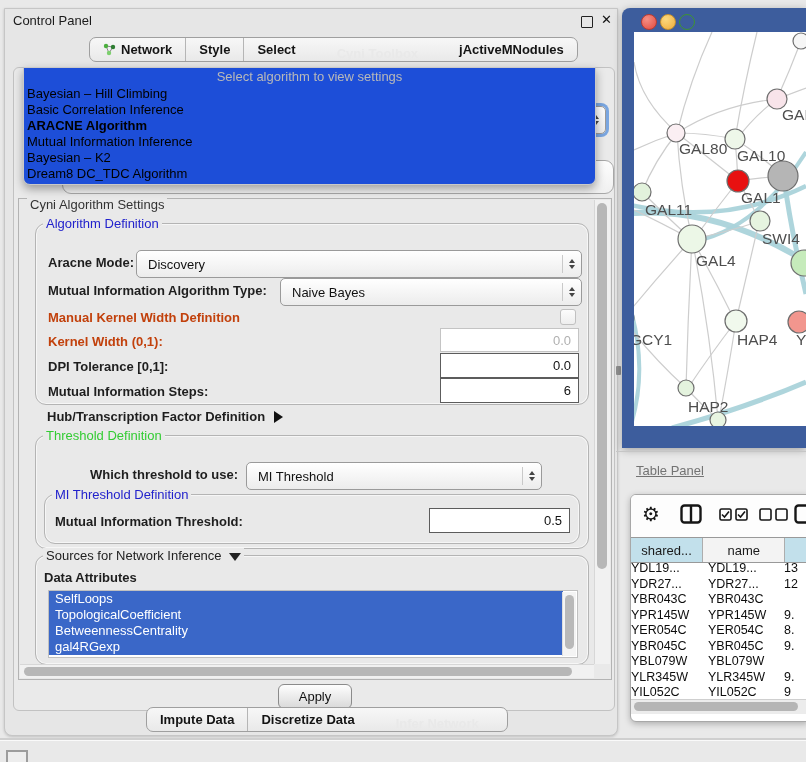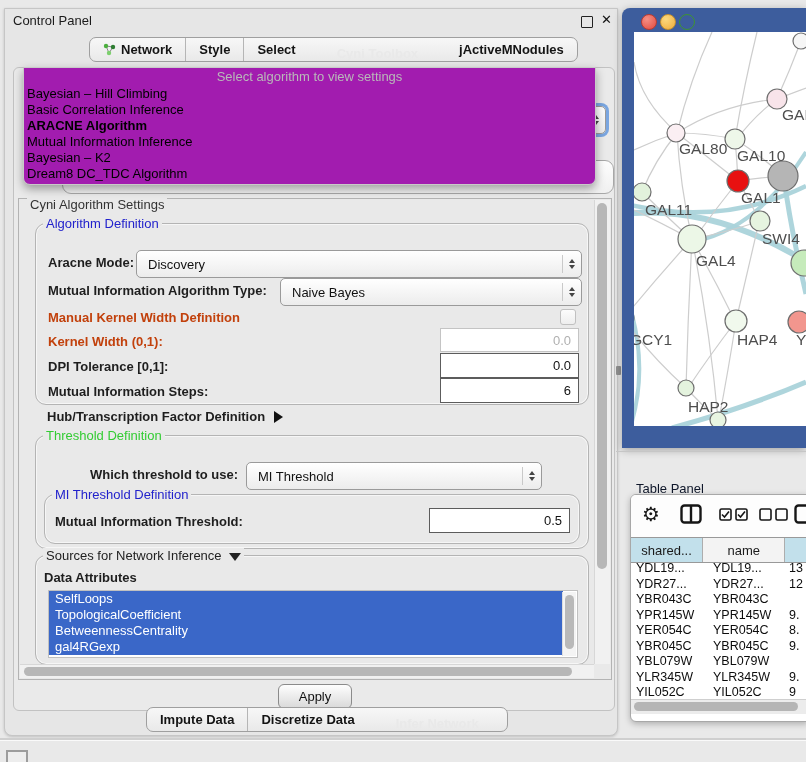--- a/index.html
+++ b/index.html
@@ -33,21 +33,21 @@
     font-size:13px;color:#111;display:flex;align-items:center;position:absolute;}
   .combo .cval{flex:1;padding-left:11px;overflow:hidden;white-space:nowrap;}
   .stepper{width:18px;display:flex;flex-direction:column;align-items:center;justify-content:center;gap:2px;border-left:1px solid #c9c9c9;height:70%;}
   .tri-up{width:0;height:0;border-left:3.5px solid transparent;border-right:3.5px solid transparent;border-bottom:4.5px solid #444;}
   .tri-dn{width:0;height:0;border-left:3.5px solid transparent;border-right:3.5px solid transparent;border-top:4.5px solid #444;}
   .combo-focus{box-shadow:0 0 0 3px #7aa6e0;}
   .combo-big{border-radius:9px;background:linear-gradient(#fdfdfd,#f0f0f0);border:1px solid #a8a8a8;}
   .ghost-text{color:#b3b3b3;font-size:13px;padding-left:13px;}
 
   
-  .popup{position:absolute;left:9px;top:-1px;width:571px;height:116px;background:#a21caf;
+  .popup{position:absolute;left:9px;top:-1px;width:571px;height:116px;background:#1d4ed8;
     border:1px solid #c9c9c9;border-radius:0 0 7px 7px;box-shadow:0 4px 10px rgba(0,0,0,.35);z-index:30;}
   .popup-header{height:18px;line-height:18px;text-align:center;color:#b9b9b9;font-size:13px;}
   .popup-item{height:16px;line-height:16px;padding-left:3px;font-size:13px;color:#000;white-space:nowrap;}
   .popup-item.bold{font-weight:bold;}
 
   
   .scrollpane{position:absolute;left:4px;top:130px;width:592px;height:480px;
     background:#e9e9e9;border:1px solid #b3b3b3;}
   .titled-label{position:absolute;font-size:13px;color:#333;background:#e9e9e9;padding:0 3px;white-space:nowrap;}
   .groupbox{position:absolute;border:1px solid #b4b4b4;border-radius:11px;box-shadow:inset 0 0 0 1px #f6f6f6;}
@@ -85,34 +85,34 @@
   .net-window{position:absolute;left:622px;top:8px;width:184px;height:440px;
     background:#3d5d9d;border-radius:8px 0 0 0;box-shadow:0 2px 8px rgba(0,0,0,.3);}
   .traffic{position:absolute;top:6px;width:14px;height:14px;border-radius:50%;}
   .t-red{left:19px;background:radial-gradient(circle at 35% 30%,#f58f85,#e04b3f);border:1px solid #b93a31;}
   .t-yellow{left:38px;background:radial-gradient(circle at 35% 30%,#fad87e,#f0ad3c);border:1px solid #c6912f;}
   .t-green{left:57px;background:radial-gradient(circle at 35% 30%,#9ade84,#53b945;);border:1px solid #3f9431;}
   .net-canvas{position:absolute;left:12px;top:24px;width:172px;height:394px;background:#fff;overflow:hidden;}
 
   .splitter-line{position:absolute;left:616px;top:451px;width:190px;height:1px;background:#c6c6c6;}
   .splitter-grip{position:absolute;left:616px;top:366px;width:5px;height:9px;background:#8f8f8f;border-radius:1px;}
-  .tp-title{position:absolute;left:636px;top:481px;font-size:13px;color:#0f172a;}
+  .tp-title{position:absolute;left:636px;top:463px;font-size:13px;color:#737373;text-decoration:underline;}
 
   
   .table-window{position:absolute;left:630px;top:494px;width:176px;height:226px;background:#fff;
     border:1px solid #a8a8a8;border-radius:6px 0 0 6px;box-shadow:0 2px 6px rgba(0,0,0,.25);overflow:hidden;}
   .tbl-toolbar{position:absolute;left:0;top:0;width:100%;height:42px;background:#fdfdfd;}
   .gear-glyph{position:absolute;left:11px;top:7px;font-size:20px;color:#161616;}
   .icon-abs{position:absolute;}
   .thead{position:absolute;left:0;top:42px;width:100%;height:24px;display:flex;border-top:1px solid #999;border-bottom:1px solid #999;}
   .th{font-size:13px;color:#1a1a1a;display:flex;align-items:center;justify-content:center;border-right:1px solid #adadad;box-sizing:border-box;}
   .th.hl{background:#c2e0eb;} .th.plain{background:#f3f3f3;}
   .tbody{position:absolute;left:0;top:66px;width:100%;height:138px;overflow:hidden;}
   .trow{display:flex;height:15.5px;}
-  .td{font-size:12.5px;color:#0d0d0d;line-height:15.5px;padding-left:5px;box-sizing:border-box;white-space:nowrap;overflow:hidden;}
+  .td{font-size:12.5px;color:#0d0d0d;line-height:15.5px;box-sizing:border-box;white-space:nowrap;overflow:hidden;}
   .tbl-hsb{position:absolute;left:0;top:204px;width:100%;height:14px;background:#ececec;border-top:1px solid #cfcfcf;}
   .tbl-hsb .thumb{position:absolute;left:3px;top:2px;width:164px;height:9px;background:#b5b5b5;border-radius:5px;}
 
   svg text{font-family:"Liberation Sans","DejaVu Sans",sans-serif;}
 </style>
 </head>
 <body>
 
 <div id="root">
 

